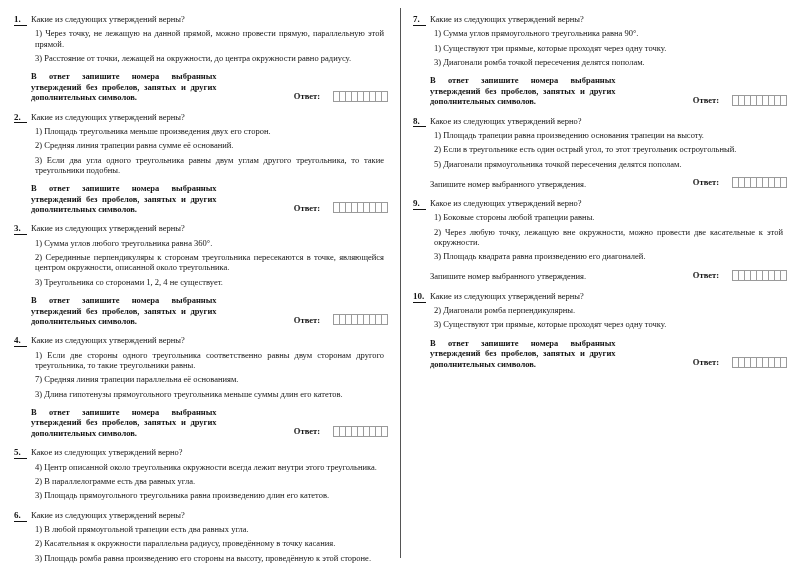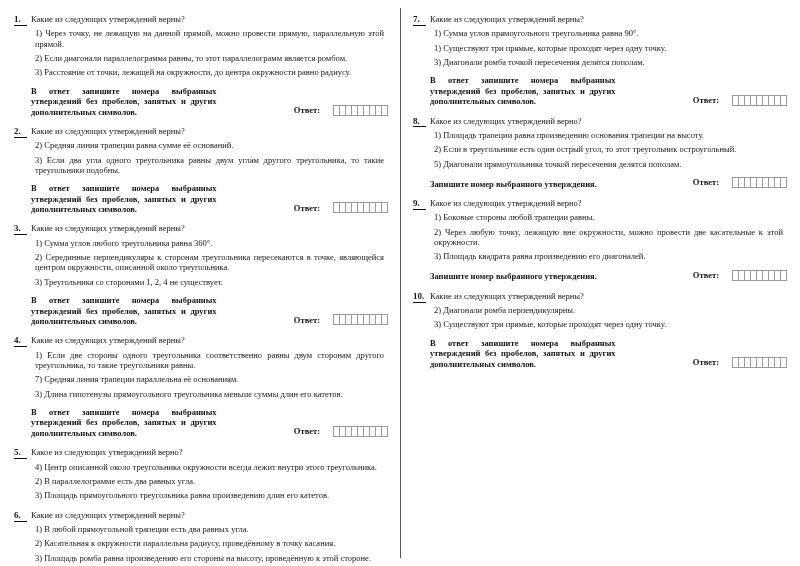--- a/index.html
+++ b/index.html
@@ -51,21 +51,21 @@
     display: flex;
     align-items: flex-end;
     margin-top: 8px;
   }
   .instr {
     font-weight: bold;
     width: 52%;
     text-align: justify;
   }
   .instr-short {
-    font-weight: bold;
+    font-weight: normal;
     width: auto;
     white-space: nowrap;
   }
   .ans {
     margin-left: auto;
     display: flex;
     align-items: center;
     gap: 13px;
     padding-bottom: 1px;
   }
@@ -86,21 +86,20 @@
 
 <div class="sheet">
   <div class="divider"></div>
 
   <div class="col col-left">
 
     <div class="q">
       <span class="q-num">1.</span>
       <span class="q-title">Какие из следующих утверждений верны?</span>
       <p class="stmt">1) Через точку, не лежащую на данной прямой, можно провести прямую, параллельную этой прямой.</p>
-      <p class="stmt">2) Если диагонали параллелограмма равны, то этот параллелограмм является ромбом.</p>
       <p class="stmt">3) Расстояние от точки, лежащей на окружности, до центра окружности равно радиусу.</p>
       <div class="ansrow">
         <div class="instr">В ответ запишите номера выбранных утверждений без пробелов, запятых и других дополнительных символов.</div>
         <div class="ans">
           <span class="ans-label">Ответ:</span>
           <span class="boxes">
               <span class="cell"></span>
               <span class="cell"></span>
               <span class="cell"></span>
               <span class="cell"></span>
@@ -110,20 +109,21 @@
               <span class="cell"></span>
               <span class="cell"></span>
             </span>
         </div>
       </div>
     </div>
 
     <div class="q">
       <span class="q-num">2.</span>
       <span class="q-title">Какие из следующих утверждений верны?</span>
+      <p class="stmt">1) Площадь треугольника меньше произведения двух его сторон.</p>
       <p class="stmt">2) Средняя линия трапеции равна сумме её оснований.</p>
       <p class="stmt">3) Если два угла одного треугольника равны двум углам другого треугольника, то такие треугольники подобны.</p>
       <div class="ansrow">
         <div class="instr">В ответ запишите номера выбранных утверждений без пробелов, запятых и других дополнительных символов.</div>
         <div class="ans">
           <span class="ans-label">Ответ:</span>
           <span class="boxes">
               <span class="cell"></span>
               <span class="cell"></span>
               <span class="cell"></span>

